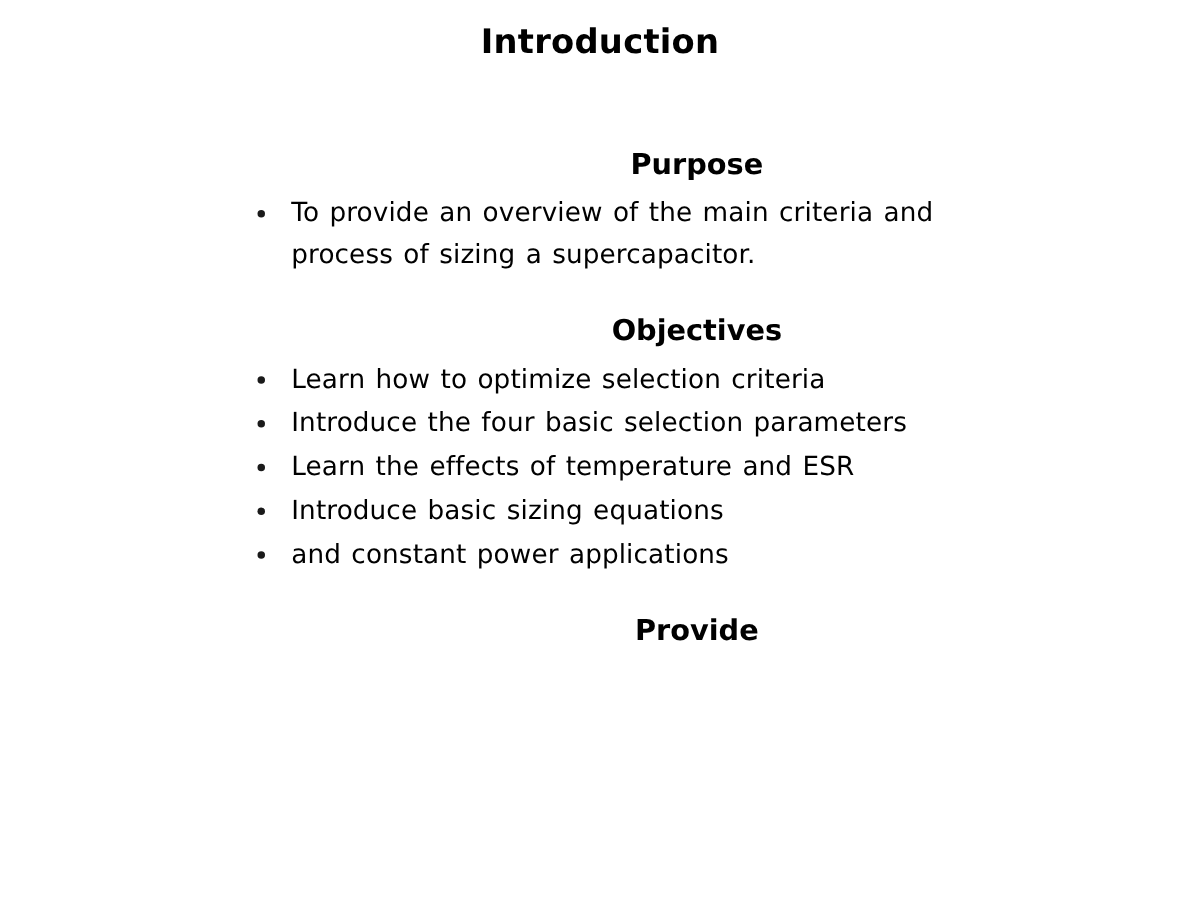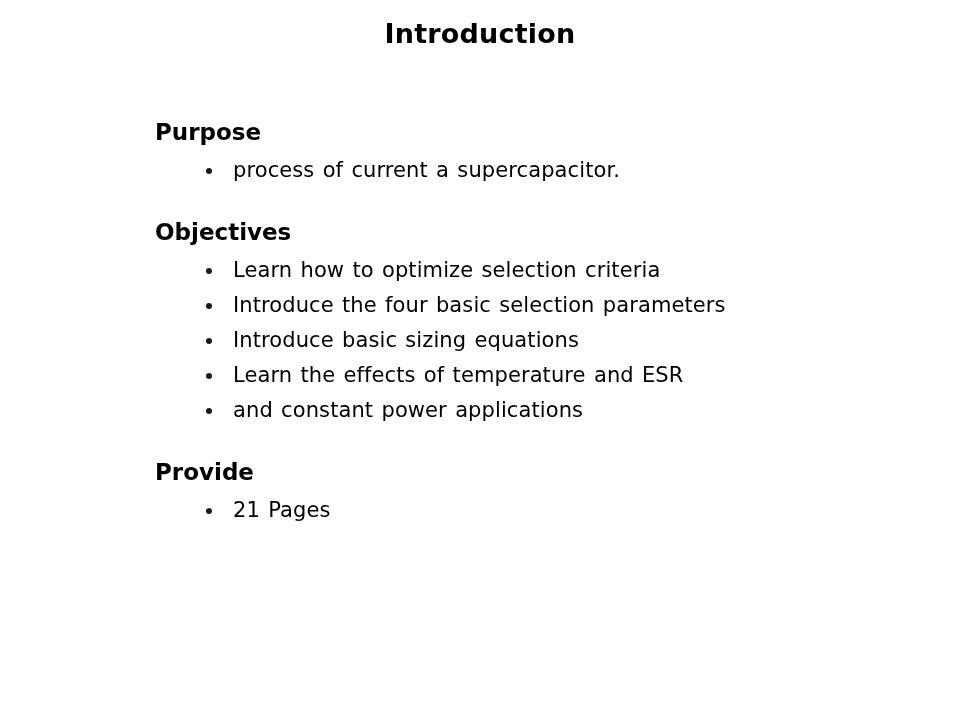--- a/index.html
+++ b/index.html
@@ -36,20 +36,21 @@
     margin: 0;
   }
   .section + .section {
     margin-top: 31px;
   }
   .section-heading {
     margin: 0;
     font-size: 23px;
     font-weight: bold;
     line-height: 28px;
+    text-align: center;
   }
   ul.bullets {
     list-style: none;
     margin: 8px 0 0 0;
     padding: 0;
   }
   li.bullet-item {
     display: flex;
     align-items: flex-start;
     margin: 0 0 2px 0;
@@ -81,21 +82,22 @@
   <h1 class="slide-title">Introduction</h1>
 
   <div class="content">
 
     <div class="section">
       <h2 class="section-heading">Purpose</h2>
       <ul class="bullets">
         <li class="bullet-item">
           <span class="bullet-dot"></span>
           <span class="bullet-text">
-            <span class="bullet-line">process of current a supercapacitor.</span>
+            <span class="bullet-line">To provide an overview of the main criteria and</span>
+            <span class="bullet-line">process of sizing a supercapacitor.</span>
           </span>
         </li>
       </ul>
     </div>
 
     <div class="section">
       <h2 class="section-heading">Objectives</h2>
       <ul class="bullets">
         <li class="bullet-item">
           <span class="bullet-dot"></span>
@@ -105,44 +107,36 @@
         </li>
         <li class="bullet-item">
           <span class="bullet-dot"></span>
           <span class="bullet-text">
             <span class="bullet-line">Introduce the four basic selection parameters</span>
           </span>
         </li>
         <li class="bullet-item">
           <span class="bullet-dot"></span>
           <span class="bullet-text">
-            <span class="bullet-line">Introduce basic sizing equations</span>
+            <span class="bullet-line">Learn the effects of temperature and ESR</span>
           </span>
         </li>
         <li class="bullet-item">
           <span class="bullet-dot"></span>
           <span class="bullet-text">
-            <span class="bullet-line">Learn the effects of temperature and ESR</span>
+            <span class="bullet-line">Introduce basic sizing equations</span>
           </span>
         </li>
         <li class="bullet-item">
           <span class="bullet-dot"></span>
           <span class="bullet-text">
             <span class="bullet-line">and constant power applications</span>
           </span>
         </li>
       </ul>
     </div>
 
     <div class="section">
       <h2 class="section-heading">Provide</h2>
-      <ul class="bullets">
-        <li class="bullet-item">
-          <span class="bullet-dot"></span>
-          <span class="bullet-text">
-            <span class="bullet-line">21 Pages</span>
-          </span>
-        </li>
-      </ul>
     </div>
 
   </div>
 </div>
 
 </body></html>

